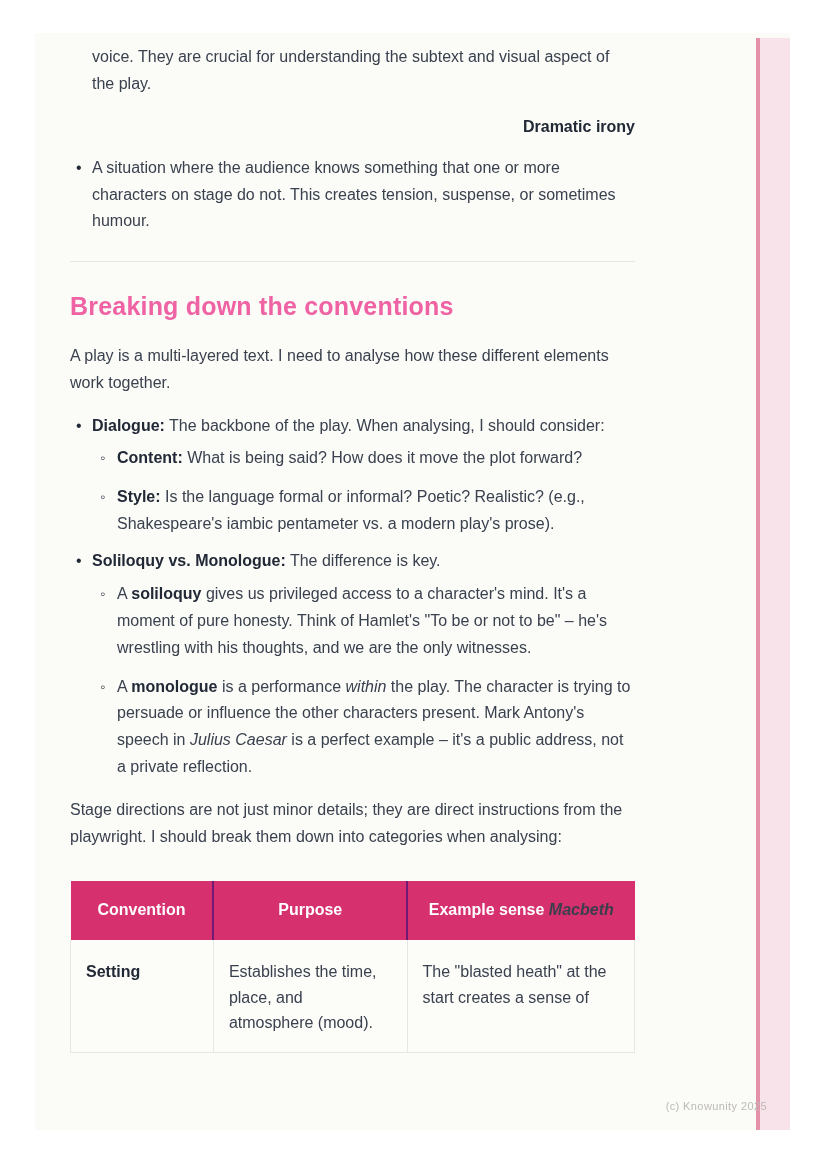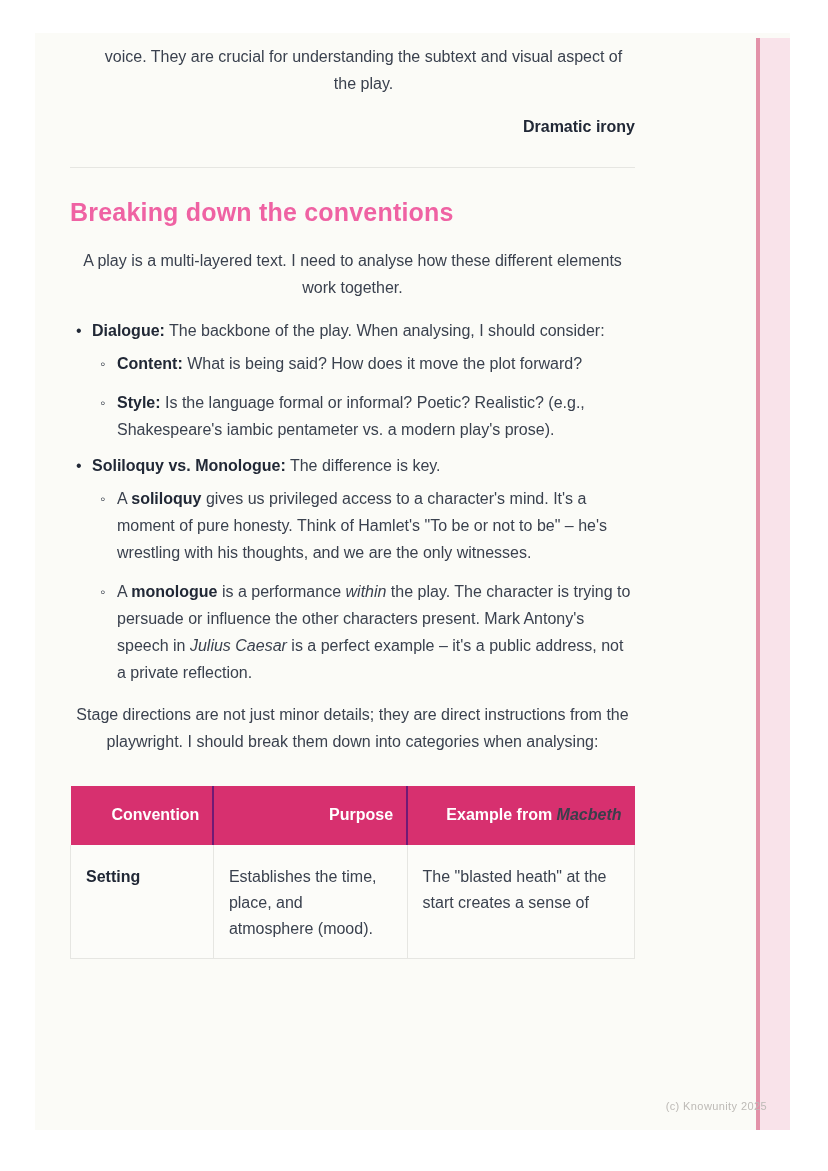--- a/index.html
+++ b/index.html
@@ -27,21 +27,21 @@
   .stripe{
     position:absolute;right:0;top:5px;bottom:0;width:34px;
     background:var(--stripeFill);
     border-left:4px solid var(--stripeLine);
   }
   .content{
     position:relative;margin:11px 0 0 35px;width:565px;
     font-size:16px;line-height:1.68;
   }
   .cont-para{margin:0 0 0 22px;}
-  p{margin:16px 0;text-align:center;}
+  p{margin:16px 0;}
   h4{
     font-size:16px;line-height:1.68;color:var(--headingText);
     margin:16px 0 14px;font-weight:700;text-align:right;
   }
   h4.numbered{margin:22px 0 14px;}
   hr{
     border:none;border-top:1px solid var(--borderGray);
     margin:26px 0 0;
   }
   h2{
@@ -62,21 +62,21 @@
   }
   ul.l2 > li:last-child{margin-bottom:0;}
   .b{font-weight:700;color:var(--headingText);}
   .i{font-style:italic;}
   .dark{color:#3A3F4B;}
   table{
     border-collapse:collapse;width:565px;margin-top:30px;
     font-size:16px;
   }
   thead th{
-    background:var(--tableHeaderBg);color:#ffffff;text-align:right;
+    background:var(--tableHeaderBg);color:#ffffff;text-align:center;
     padding:16px 13px;font-weight:700;vertical-align:middle;
   }
   thead th + th{border-left:2px solid #701a75;}
   thead th .b{color:#ffffff;}
   thead th .dark{color:#3A3F4B;}
   tbody td{
     background:#FCFCF9;border:1px solid var(--borderGray);border-top:none;
     padding:19px 15px 16px;vertical-align:top;line-height:1.62;
   }
   .watermark{
@@ -89,20 +89,23 @@
 
 <div class="page">
   <div class="stripe"></div>
 
   <div class="content">
 
     <p class="cont-para">voice. They are crucial for understanding the subtext and visual aspect of the play.</p>
 
     <h4>Dramatic irony</h4>
 
+    <ul class="l1">
+      <li>A situation where the audience knows something that one or more characters on stage do not. This creates tension, suspense, or sometimes humour.</li>
+    </ul>
 
     <hr>
 
     <h2>Breaking down the conventions</h2>
 
     <p>A play is a multi-layered text. I need to analyse how these different elements work together.</p>
 
 
     <ul class="l1">
       <li>
@@ -127,21 +130,21 @@
     <table>
       <colgroup>
         <col style="width:143px">
         <col style="width:194px">
         <col style="width:228px">
       </colgroup>
       <thead>
         <tr>
           <th><span class="b">Convention</span></th>
           <th><span class="b">Purpose</span></th>
-          <th><span class="b">Example from </span><span class="b i dark">Macbeth</span></th>
+          <th><span class="b">Example sense </span><span class="b i dark">Macbeth</span></th>
         </tr>
       </thead>
       <tbody>
         <tr>
           <td><span class="b">Setting</span></td>
           <td><span>Establishes the time, place, and atmosphere (mood).</span></td>
           <td><span>The "blasted heath" at the start creates a sense of</span></td>
         </tr>
       </tbody>
     </table>

